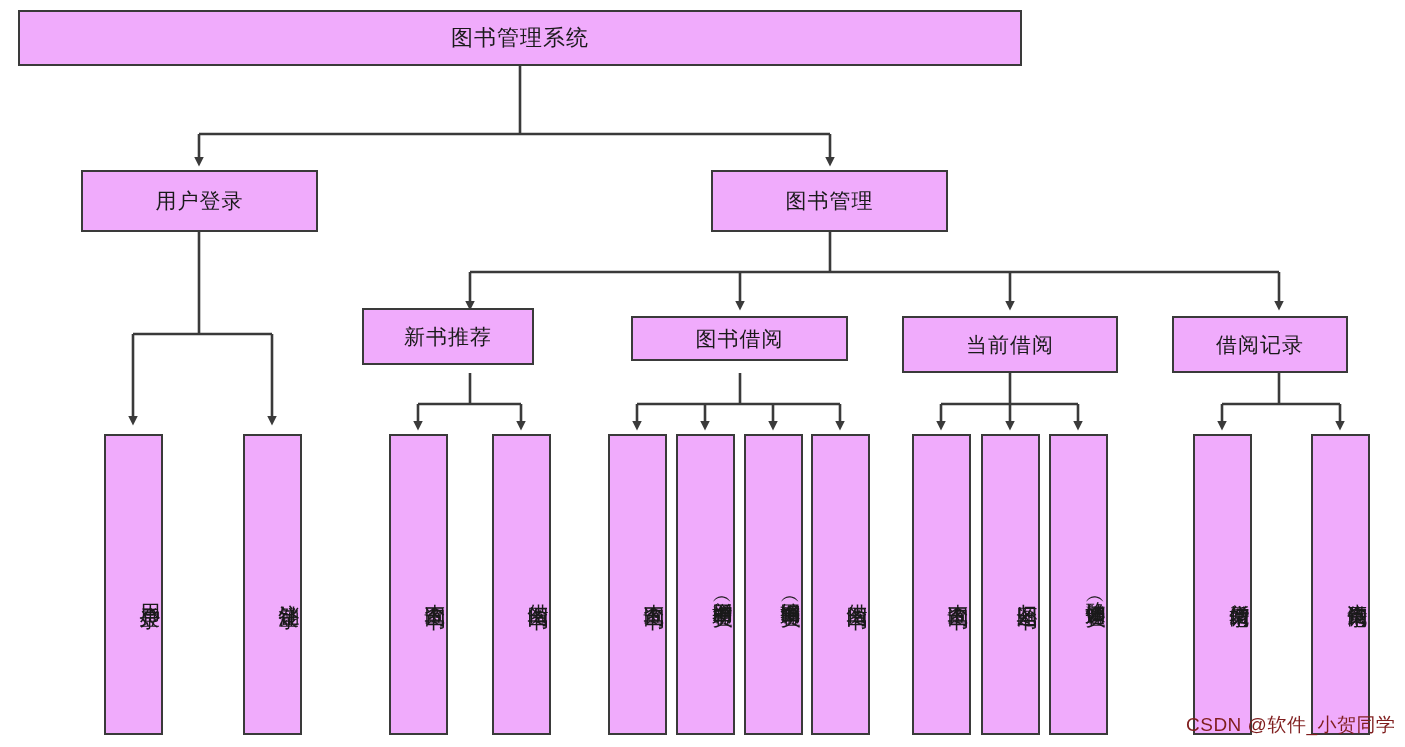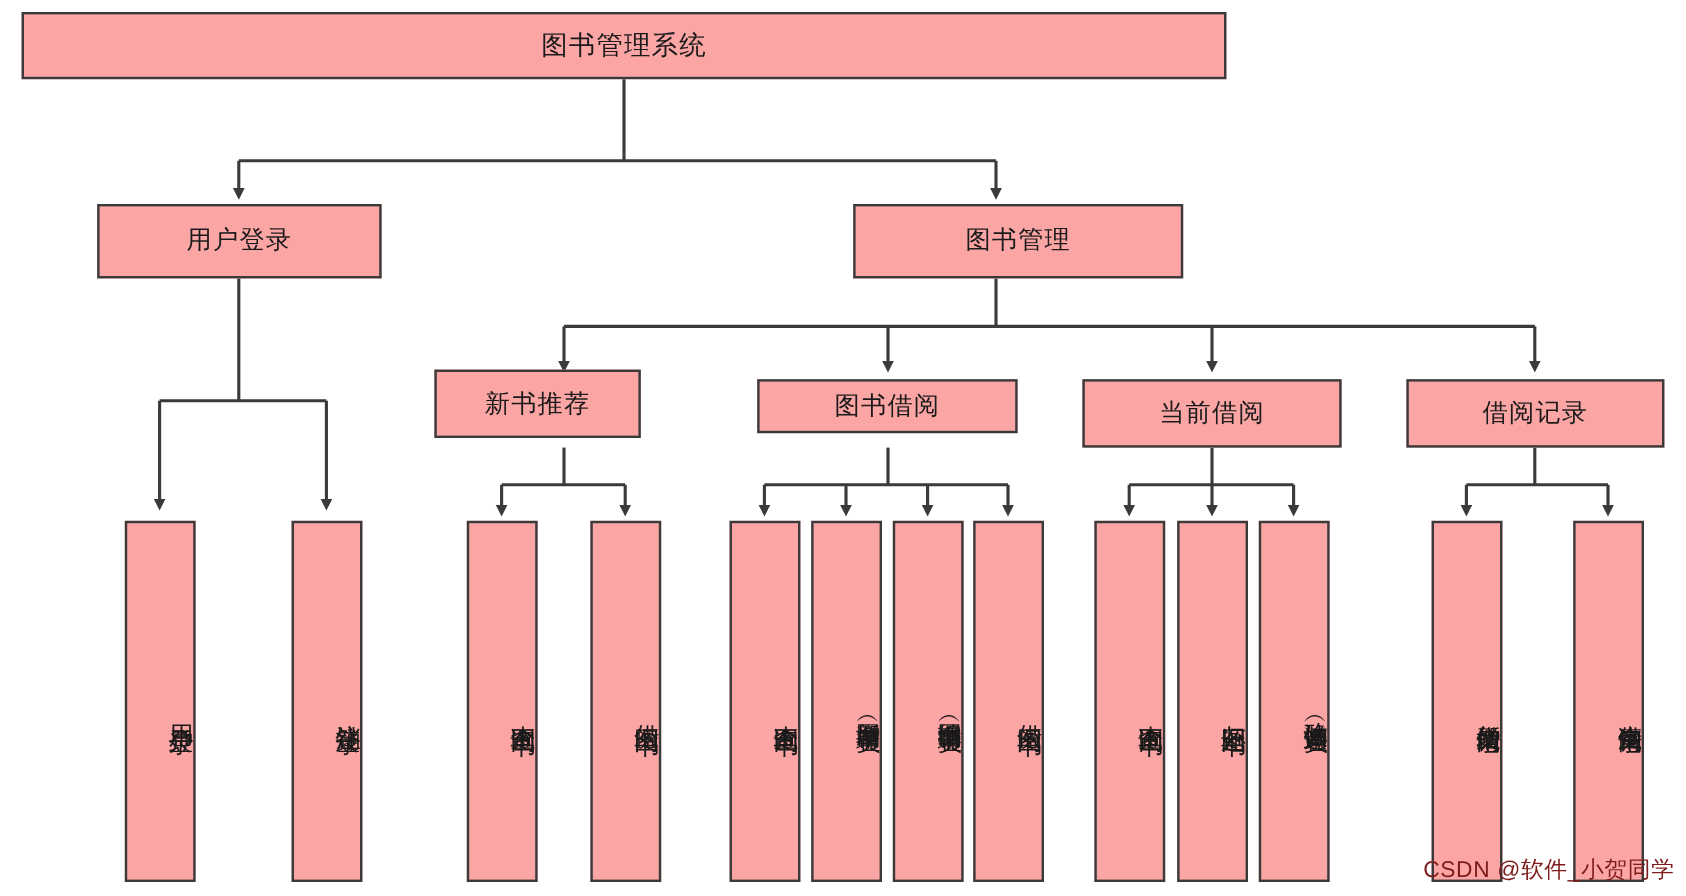--- a/index.html
+++ b/index.html
@@ -12,21 +12,21 @@
     width: 1405px;
     height: 747px;
     background: #ffffff;
     font-family: "Liberation Sans", "DejaVu Sans", sans-serif;
     overflow: hidden;
   }
   .node {
     position: absolute;
     box-sizing: border-box;
     border: 2px solid #3a3a3a;
-    background: #fca5a5;
+    background: #f0abfc;
     display: flex;
     align-items: center;
     justify-content: center;
     color: #1a1a1a;
     text-align: center;
   }
   .node.horiz {
     font-size: 21px;
     letter-spacing: 1px;
     line-height: 1.2;
@@ -117,26 +117,26 @@
       <path d="M1279,373 L1279,404"></path>
       <path d="M1222,404 L1340,404"></path>
       <path d="M1222,404 L1222,422" marker-end="url(#arw)"></path>
       <path d="M1340,404 L1340,422" marker-end="url(#arw)"></path>
     </g>
   </svg>
 
   <div class="node horiz root" style="left:18px; top:10px; width:1004px; height:56px;">图书管理系统</div>
 
   <div class="node horiz" style="left:81px; top:170px; width:237px; height:62px;">用户登录</div>
-  <div class="node horiz" style="left:711px; top:170px; width:275px; height:62px;">图书管理</div>
+  <div class="node horiz" style="left:711px; top:170px; width:237px; height:62px;">图书管理</div>
 
   <div class="node horiz" style="left:362px; top:308px; width:172px; height:57px;">新书推荐</div>
   <div class="node horiz" style="left:631px; top:316px; width:217px; height:45px;">图书借阅</div>
   <div class="node horiz" style="left:902px; top:316px; width:216px; height:57px;">当前借阅</div>
-  <div class="node horiz" style="left:1172px; top:316px; width:215px; height:57px;">借阅记录</div>
+  <div class="node horiz" style="left:1172px; top:316px; width:176px; height:57px;">借阅记录</div>
 
   <div class="node vert" style="left:104px; top:434px; width:59px; height:301px;">用户登录</div>
   <div class="node vert" style="left:243px; top:434px; width:59px; height:301px;">注销登录</div>
 
   <div class="node vert" style="left:389px; top:434px; width:59px; height:301px;">查询图书</div>
   <div class="node vert" style="left:492px; top:434px; width:59px; height:301px;">借阅图书</div>
 
   <div class="node vert" style="left:608px; top:434px; width:59px; height:301px;">查询图书</div>
   <div class="node vert tall-text" style="left:676px; top:434px; width:59px; height:301px;">新增图书（管理员）</div>
   <div class="node vert tall-text" style="left:744px; top:434px; width:59px; height:301px;">编辑图书（管理员）</div>

